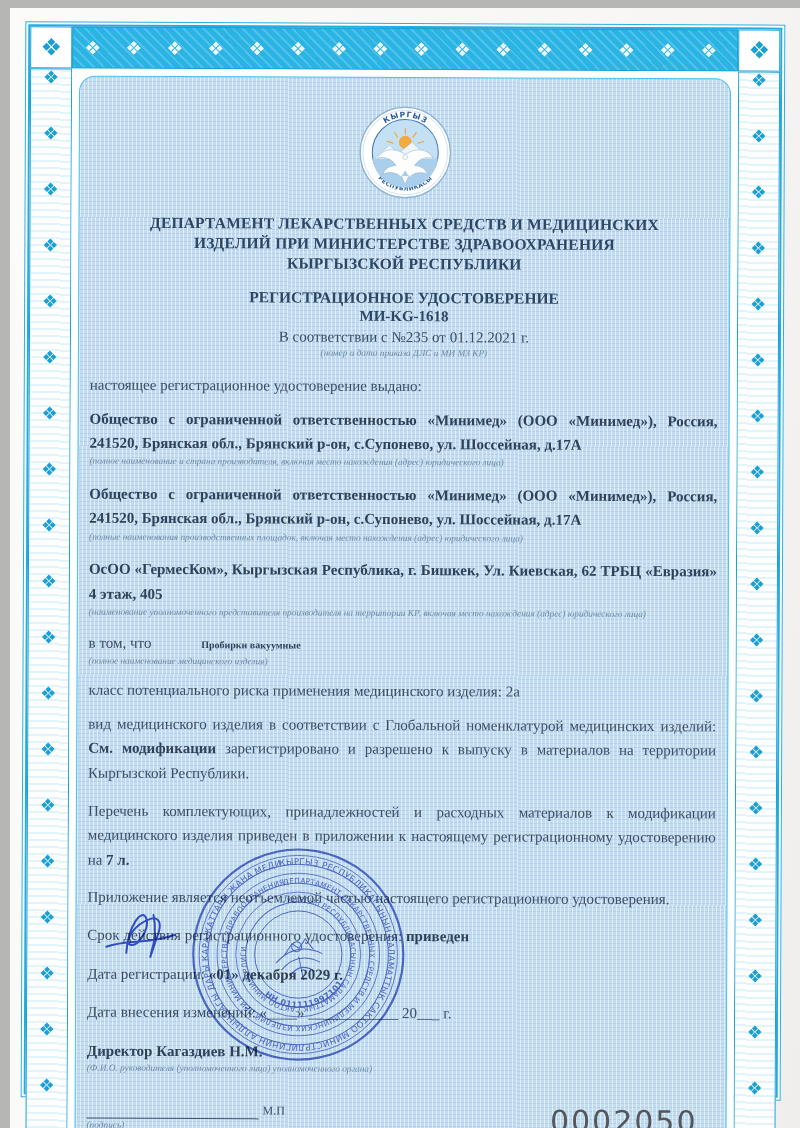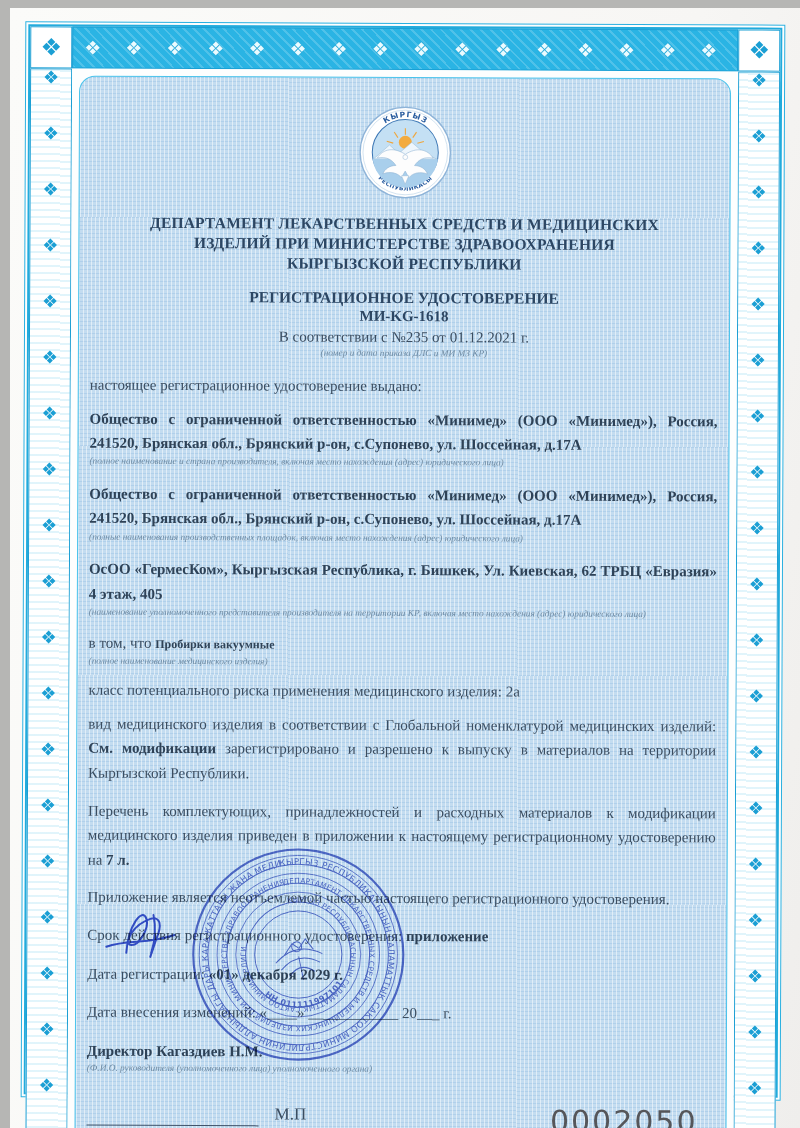--- a/index.html
+++ b/index.html
@@ -77,21 +77,21 @@
   .line{margin-top:11px;}
   .bold-par{font-weight:bold;color:#2e4257;text-align:justify;margin-top:10px;line-height:1.62;}
   .just{text-align:justify;line-height:1.62;}
   b{color:#2e4257;}
   .gap14{margin-top:14px;}
   .gap16{margin-top:16px;}
   
   .sig-area{position:relative;margin-top:16px;height:110px;}
   .sig-row{display:flex;align-items:flex-end;margin-top:26px;}
   .sig-line{width:172px;border-bottom:1.4px solid #41536a;height:14px;}
-  .mp{margin-left:16px;font-size:17px;color:#3a4d61;}
+  .mp{margin-left:4px;font-size:12px;color:#3a4d61;}
   .stamp{
     position:absolute;left:113px;top:768px;width:218px;height:218px;
     mix-blend-mode:multiply;opacity:.82;pointer-events:none;
   }
   .ink{position:absolute;left:22px;top:818px;width:120px;height:80px;mix-blend-mode:multiply;opacity:.9;}
   .serial{
     position:absolute;right:28px;bottom:8px;
     font-family:"DejaVu Sans","Liberation Sans",sans-serif;
     font-size:30px;color:#55565a;letter-spacing:2px;
   }
@@ -167,32 +167,32 @@
 
             <p class="bold-par">Общество с ограниченной ответственностью «Минимед» (ООО «Минимед»), Россия, 241520, Брянская обл., Брянский р-он, с.Супонево, ул. Шоссейная, д.17А</p>
             <p class="note">(полное наименование и страна производителя, включая место нахождения (адрес) юридического лица)</p>
 
             <p class="bold-par gap14">Общество с ограниченной ответственностью «Минимед» (ООО «Минимед»), Россия, 241520, Брянская обл., Брянский р-он, с.Супонево, ул. Шоссейная, д.17А</p>
             <p class="note">(полные наименования производственных площадок, включая место нахождения (адрес) юридического лица)</p>
 
             <p class="bold-par gap14">ОсОО «ГермесКом», Кыргызская Республика, г. Бишкек, Ул. Киевская, 62 ТРБЦ «Евразия» 4 этаж, 405</p>
             <p class="note">(наименование уполномоченного представителя производителя на территории КР, включая место нахождения (адрес) юридического лица)</p>
 
-            <p class="line gap14"><span>в том, что </span><b style="font-size:12px;">Пробирки вакуумные</b></p>
+            <p class="line gap14"><span>в том, что </span><b style="font-size:10px;margin-left:46px;">Пробирки вакуумные</b></p>
             <p class="note">(полное наименование медицинского изделия)</p>
 
             <p class="line">класс потенциального риска применения медицинского изделия: 2а</p>
 
             <p class="just line"><span>вид медицинского изделия в соответствии с Глобальной номенклатурой медицинских изделий: </span><b>См. модификации</b><span> зарегистрировано и разрешено к выпуску в материалов на территории Кыргызской Республики.</span></p>
 
             <p class="just gap14"><span>Перечень комплектующих, принадлежностей и расходных материалов к модификации медицинского изделия приведен в приложении к настоящему регистрационному удостоверению на </span><b>7 л.</b></p>
 
             <p class="line gap14">Приложение является неотъемлемой частью настоящего регистрационного удостоверения.</p>
 
-            <p class="line gap16"><span>Срок действия регистрационного удостоверения: </span><b>приложение</b></p>
+            <p class="line gap16"><span>Срок действия регистрационного удостоверения: </span><b>приведен</b></p>
 
             <p class="line gap16"><span>Дата регистрации: </span><b>«01» декабря 2029 г.</b></p>
 
             <p class="line gap16">Дата внесения изменений: «____» ____________ 20___ г.</p>
           </div>
 
           <div class="sig-area">
             <p style="font-weight:bold;color:#2e4257;">Директор Кагаздиев Н.М.</p>
             <p class="note">(Ф.И.О. руководителя (уполномоченного лица) уполномоченного органа)</p>
             <div class="sig-row">

